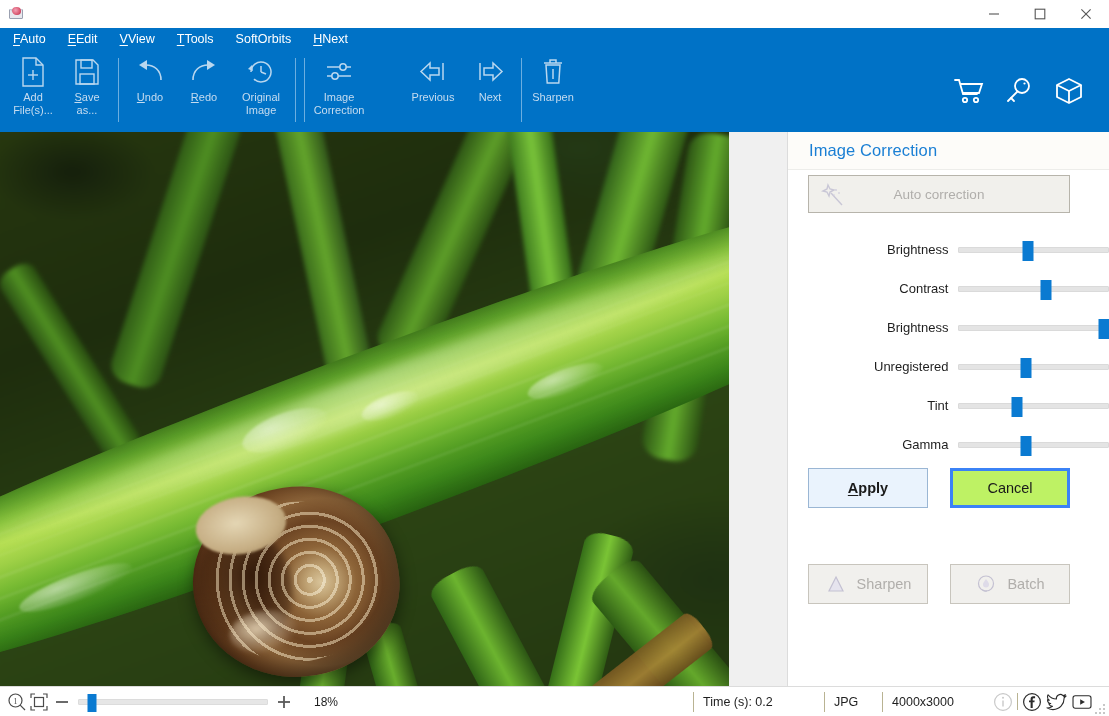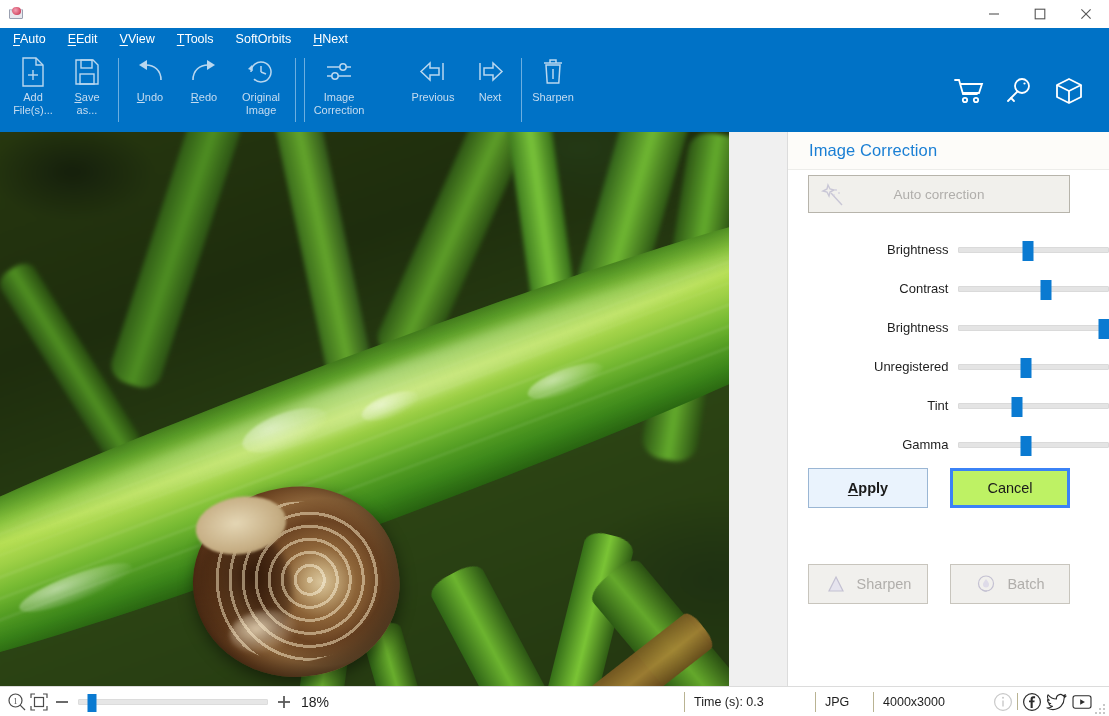--- a/index.html
+++ b/index.html
@@ -232,21 +232,21 @@
     width: 24px; display: flex; align-items: center; justify-content: center; color: #5a5a5a;
   }
   .zoom-track {
     position: relative; width: 190px; height: 6px; background: #e6e6e6;
     border: 1px solid #dcdcdc; border-radius: 1px; margin: 0 4px;
   }
   .zoom-thumb {
     position: absolute; top: -6px; width: 9px; height: 18px; background: #0a7ad1;
     transform: translateX(-50%);
   }
-  .zoom-pct { font-size: 14px; color: #1e1e1e; margin-left: 5px; }
+  .zoom-pct { font-size: 12px; color: #1e1e1e; margin-left: 18px; }
   .sb-sep { width: 1px; height: 20px; background: #b9b392; }
   .sb-field { font-size: 12.5px; color: #1e1e1e; padding-left: 9px; white-space: nowrap; }
   .social { margin-left: auto; display: flex; align-items: center; gap: 3px; padding-right: 16px; }
   .social .si { width: 22px; height: 22px; display: flex; align-items: center; justify-content: center; }
   .grip {
     position: absolute; right: 2px; bottom: 2px; width: 12px; height: 12px;
   }
   .grip i {
     position: absolute; width: 2px; height: 2px; background: #b4b4b4; border-radius: 50%;
   }
@@ -612,21 +612,21 @@
     </div>
     <div class="zoom-plus">
       <svg width="16" height="16" viewBox="0 0 16 16">
           <line x1="2" y1="8" x2="14" y2="8" stroke="#5a5a5a" stroke-width="1.8"></line>
           <line x1="8" y1="2" x2="8" y2="14" stroke="#5a5a5a" stroke-width="1.8"></line>
         </svg>
     </div>
     <div class="zoom-pct">18%</div>
 
     <div class="sb-sep" style="margin-left:355px"></div>
-    <div class="sb-field" style="width:130px">Time (s): 0.3</div>
+    <div class="sb-field" style="width:130px">Time (s): 0.2</div>
     <div class="sb-sep"></div>
     <div class="sb-field" style="width:57px">JPG</div>
     <div class="sb-sep"></div>
     <div class="sb-field">4000x3000</div>
 
     <div class="social">
       <div class="si">
         <svg width="20" height="20" viewBox="0 0 20 20">
           <circle cx="10" cy="10" r="8.4" fill="none" stroke="#c9c9c9" stroke-width="1.2"></circle>
           <circle cx="10" cy="5.8" r="1" fill="#c9c9c9"></circle>

